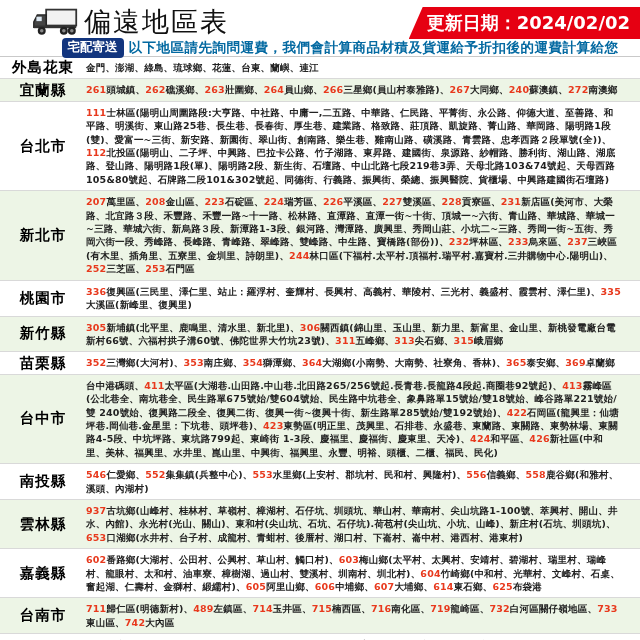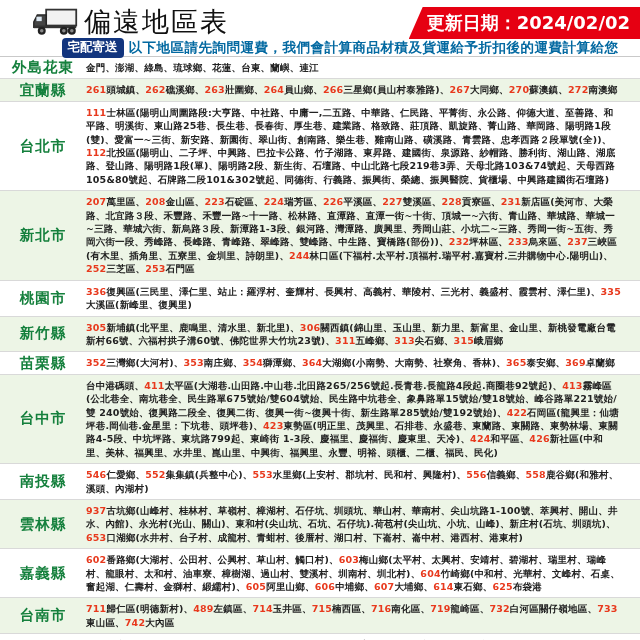--- a/index.html
+++ b/index.html
@@ -16,21 +16,21 @@
   .notice { display:flex; align-items:center; justify-content:center; gap:5px;
             margin-top:-2px; padding-left:40px; }
   .badge { background:#12357e; color:#fff; font-size:12.5px; font-weight:bold;
            padding:1px 6px 2px; border-radius:4px; white-space:nowrap; }
   .notice-text { color:#0369a1; font-size:13.5px; font-weight:bold; letter-spacing:0.5px; }
   
   .area-table { width:640px; border-top:1px solid #c9c9c9; }
   .row { display:flex; border-bottom:1px solid #d9d9d9; }
   .row:nth-child(even) { background:#edf5e6; }
   .region-cell { flex:0 0 86px; display:flex; align-items:center; justify-content:center;
-                 color:#15803d; font-size:14.5px; font-weight:bold; letter-spacing:1px;
+                 color:#000000; font-size:14.5px; font-weight:bold; letter-spacing:1px;
                  text-align:center; }
   .content-cell { flex:1; padding:4px 19px 4px 0; font-size:9.5px; font-weight:600;
                   color:#222; line-height:13.4px; letter-spacing:0.2px; }
   .content-cell .code { color:#e8391d; }
 </style>
 </head>
 <body>
 
 <div class="header">
   <div class="title-wrap">
@@ -55,21 +55,21 @@
   </div>
 </div>
 
 <div class="area-table" id="area-table">
     <div class="row">
       <div class="region-cell">外島花東</div>
       <div class="content-cell">金門、澎湖、綠島、琉球鄉、花蓮、台東、蘭嶼、連江</div>
     </div>
     <div class="row">
       <div class="region-cell">宜蘭縣</div>
-      <div class="content-cell"><span class="code">261</span>頭城鎮、<span class="code">262</span>礁溪鄉、<span class="code">263</span>壯圍鄉、<span class="code">264</span>員山鄉、<span class="code">266</span>三星鄉(員山村泰雅路)、<span class="code">267</span>大同鄉、<span class="code">270</span>蘇澳鎮、<span class="code">272</span>南澳鄉</div>
+      <div class="content-cell"><span class="code">261</span>頭城鎮、<span class="code">262</span>礁溪鄉、<span class="code">263</span>壯圍鄉、<span class="code">264</span>員山鄉、<span class="code">266</span>三星鄉(員山村泰雅路)、<span class="code">267</span>大同鄉、<span class="code">240</span>蘇澳鎮、<span class="code">272</span>南澳鄉</div>
     </div>
     <div class="row">
       <div class="region-cell">台北市</div>
       <div class="content-cell"><span class="code">111</span>士林區(陽明山周圍路段:大亨路、中社路、中庸一,二五路、中華路、仁民路、平菁街、永公路、仰德大道、至善路、和平路、明溪街、東山路25巷、長生巷、長春街、厚生巷、建業路、格致路、莊頂路、凱旋路、菁山路、華岡路、陽明路1段(雙)、愛富一~三街、新安路、新園街、翠山街、創南路、樂生巷、雞南山路、磺溪路、青雲路、忠孝西路２段單號(全))、<span class="code">112</span>北投區(陽明山、二子坪、中興路、巴拉卡公路、竹子湖路、東昇路、建國街、泉源路、紗帽路、勝利街、湖山路、湖底路、登山路、陽明路1段(單)、陽明路2段、新生街、石壇路、中山北路七段219巷3弄、天母北路103&amp;74號起、天母西路105&amp;80號起、石牌路二段101&amp;302號起、同德街、行義路、振興街、榮總、振興醫院、貨櫃場、中興路建國街石壇路)</div>
     </div>
     <div class="row">
       <div class="region-cell">新北市</div>
       <div class="content-cell"><span class="code">207</span>萬里區、<span class="code">208</span>金山區、<span class="code">223</span>石碇區、<span class="code">224</span>瑞芳區、<span class="code">226</span>平溪區、<span class="code">227</span>雙溪區、<span class="code">228</span>貢寮區、<span class="code">231</span>新店區(美河市、大榮路、北宜路３段、禾豐路、禾豐一路~十一路、松林路、直潭路、直潭一街~十街、頂城一~六街、青山路、華城路、華城一~三路、華城六街、新烏路３段、新潭路1-3段、銀河路、灣潭路、廣興里、秀岡山莊、小坑二~三路、秀岡一街~五街、秀岡六街一段、秀峰路、長峰路、青峰路、翠峰路、雙峰路、中生路、寶橋路(部份))、<span class="code">232</span>坪林區、<span class="code">233</span>烏來區、<span class="code">237</span>三峽區(有木里、插角里、五寮里、金圳里、詩朗里)、<span class="code">244</span>林口區(下福村.太平村.頂福村.瑞平村.嘉寶村.三井購物中心.陽明山)、<span class="code">252</span>三芝區、<span class="code">253</span>石門區</div>
     </div>
     <div class="row">

